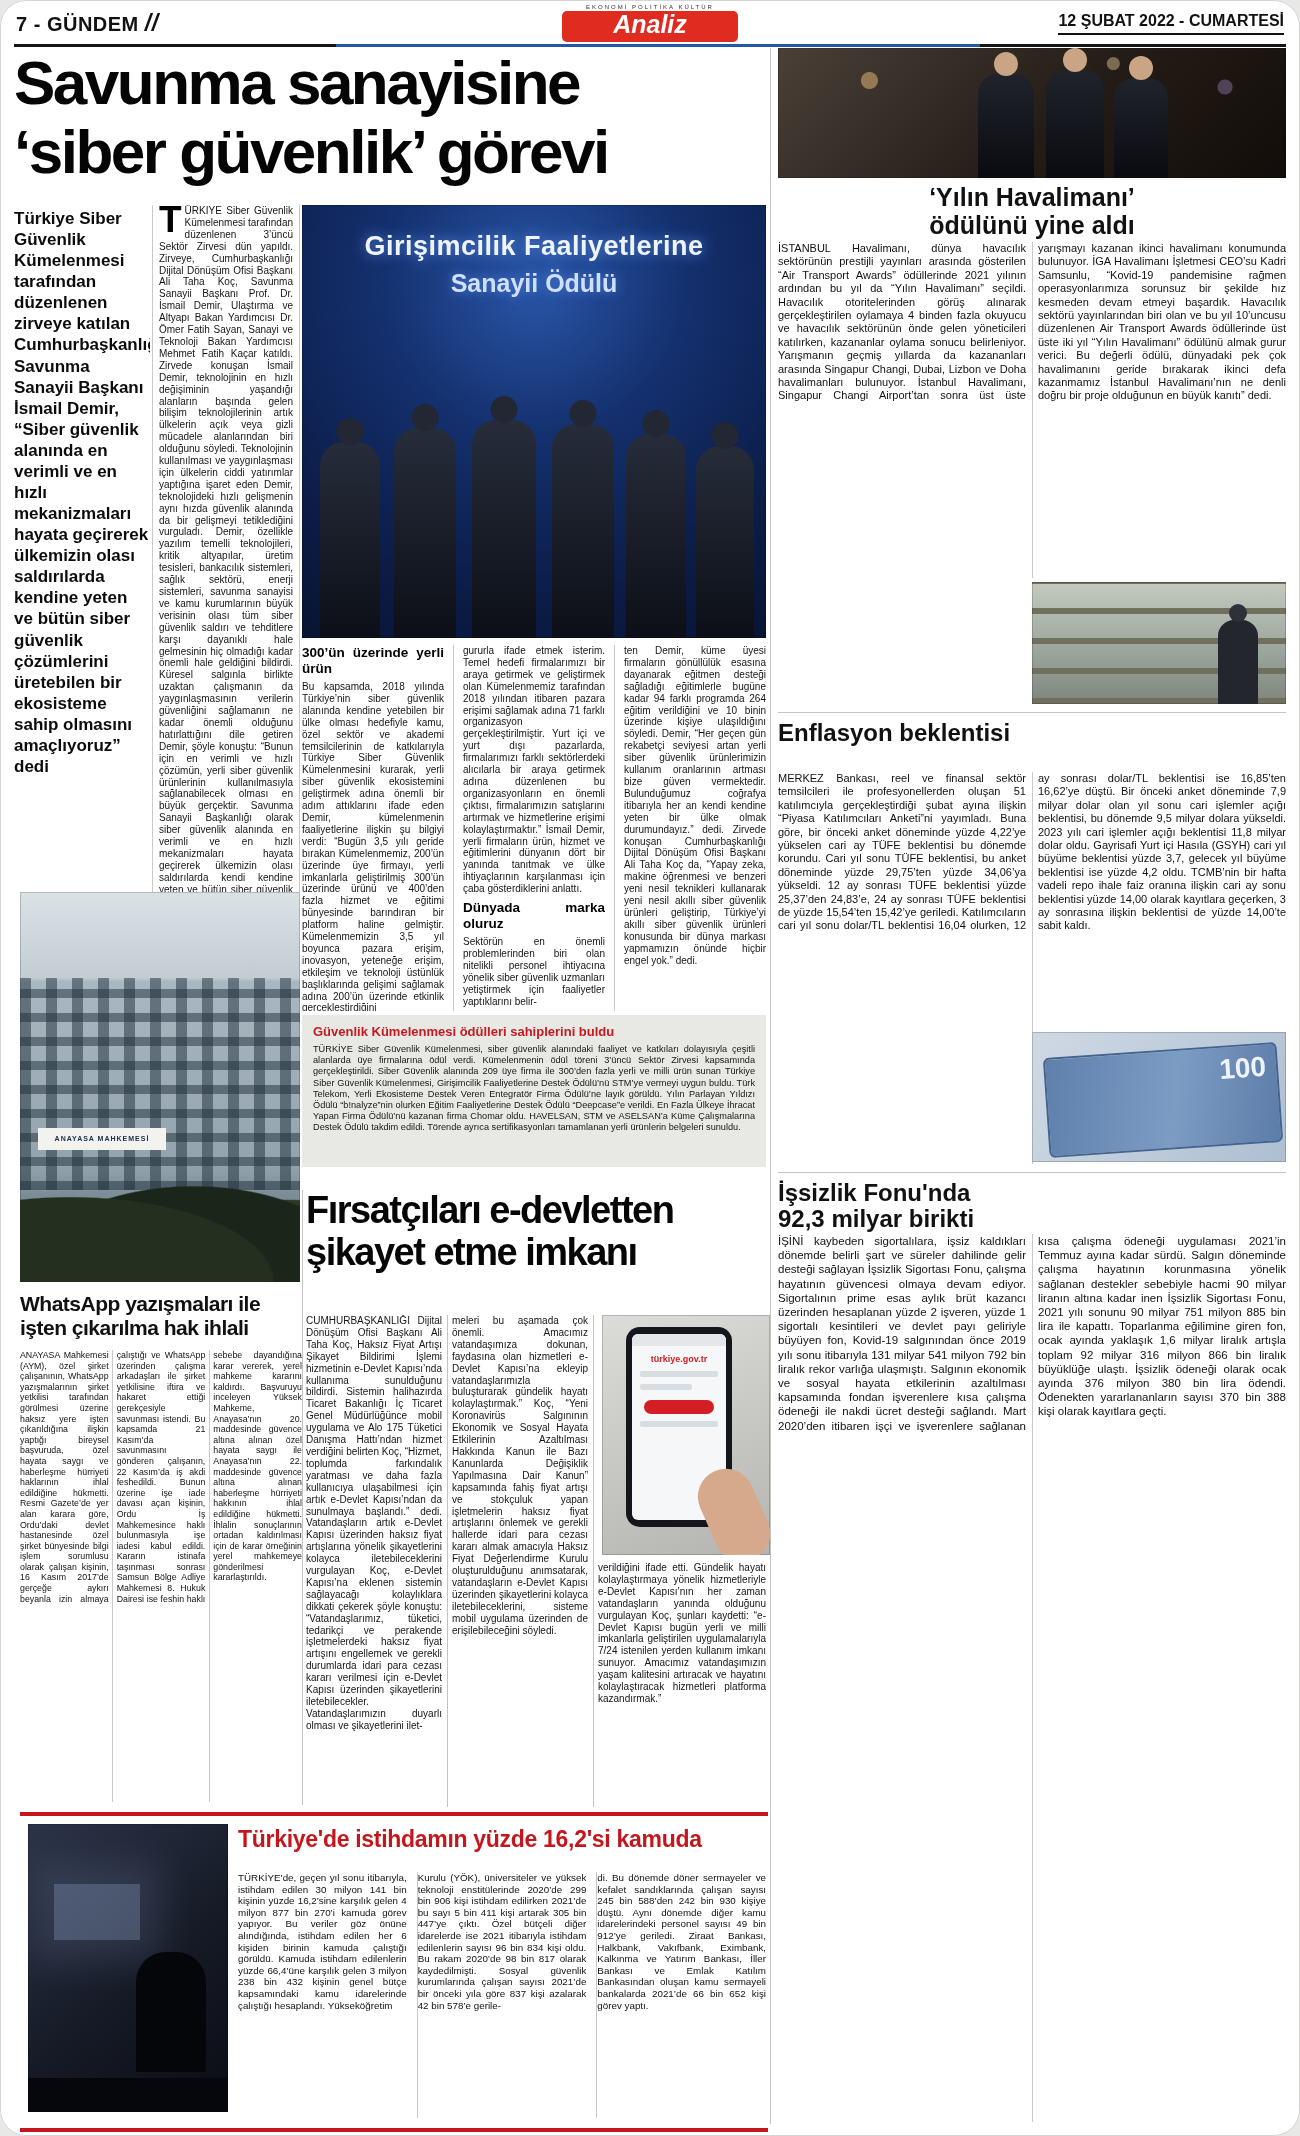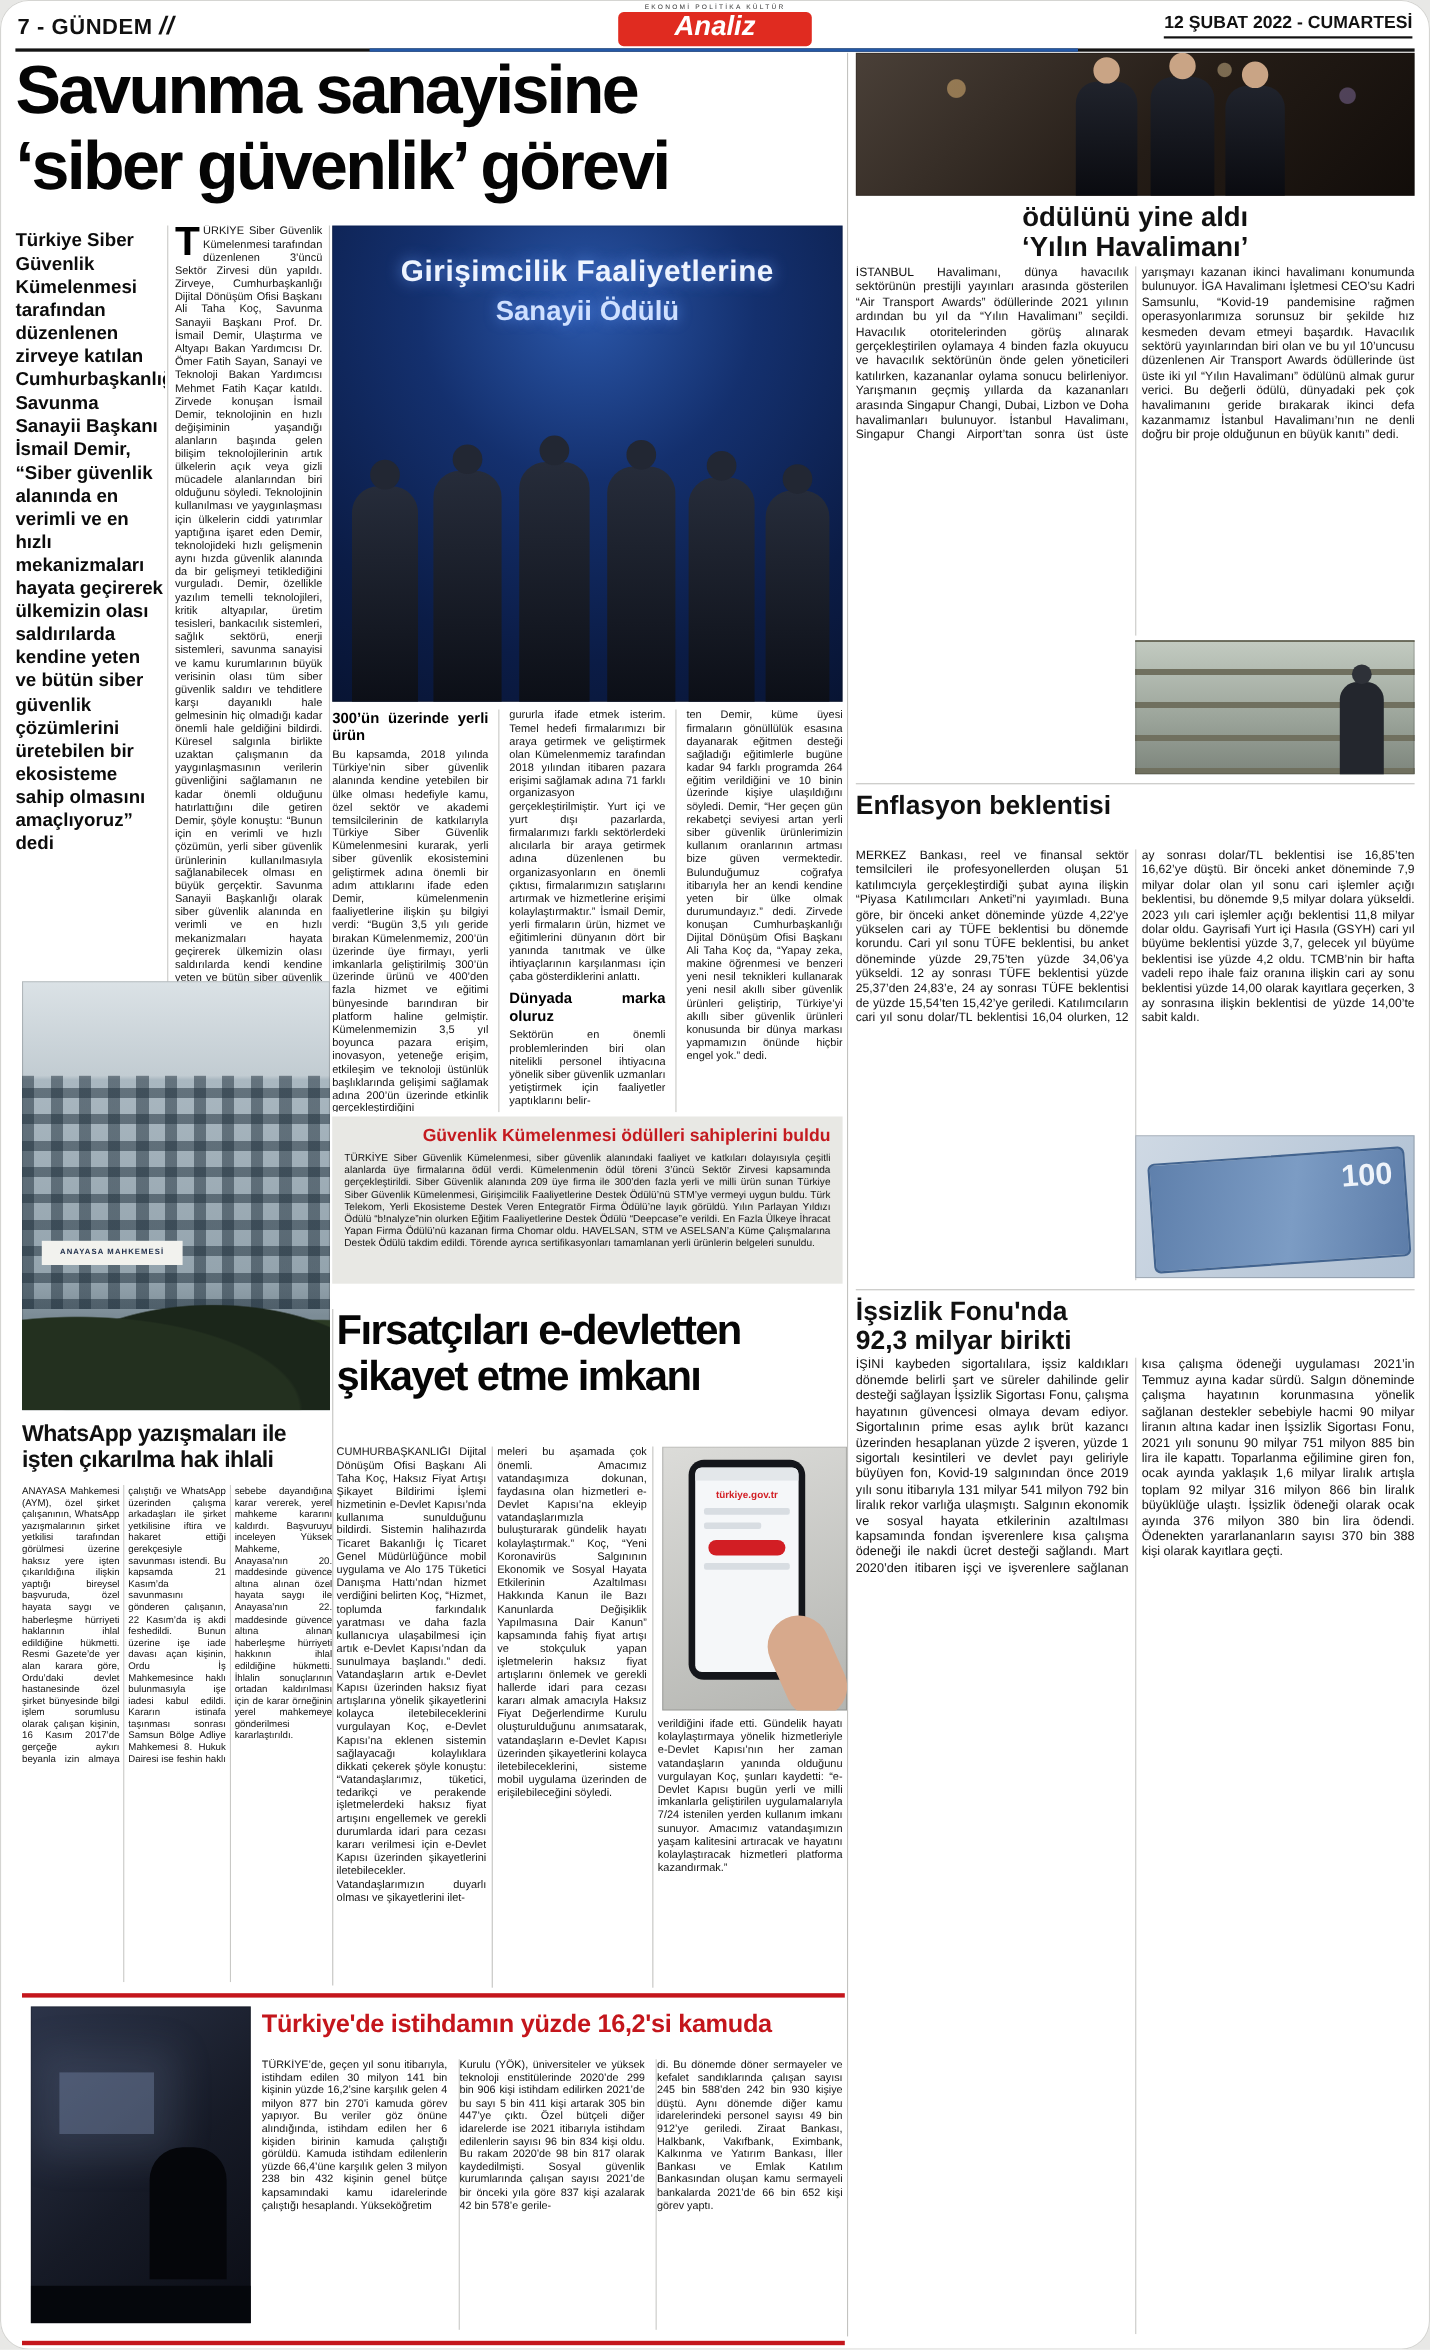--- a/index.html
+++ b/index.html
@@ -91,21 +91,21 @@
         box-shadow:0 0 34px 22px rgba(143,163,201,.38);}
   .desk-person{position:absolute;right:22px;bottom:40px;width:70px;height:120px;background:#05060a;border-radius:30px 30px 0 0;}
   .desk-strip{position:absolute;left:0;right:0;bottom:0;height:34px;background:#05070c;}
   
   .ncols{left:302px;top:645px;width:464px;height:366px;display:flex;gap:9px;}
   .ncol{flex:1;overflow:hidden;}
   .ncol + .ncol{border-left:1px solid #c9c9c6;padding-left:9px;}
   .subhead{font-size:13.5px;line-height:16px;font-weight:bold;color:#000;margin:0 0 4px 0;}
   
   .gbox{left:302px;top:1015px;width:464px;height:152px;background:#e8e8e4;box-sizing:border-box;padding:9px 11px;}
-  .gbox-title{font-size:16px;font-weight:bold;color:#c41a1f;text-align:right;margin-bottom:5px;}
+  .gbox-title{font-size:13px;font-weight:bold;color:#c41a1f;text-align:left;margin-bottom:5px;}
   .gbox-body{font-size:9.2px;line-height:11.2px;text-align:justify;color:#161616;overflow:hidden;height:110px;}
   
   .ed-headline{left:306px;top:1190px;width:462px;font-size:38px;line-height:1.1;font-weight:bold;letter-spacing:-1.5px;color:#060606;}
   .ecol1{left:306px;top:1315px;width:136px;height:492px;}
   .ecol2{left:452px;top:1315px;width:136px;height:492px;}
   .ecol3{left:598px;top:1562px;width:168px;height:245px;}
   
   .wa-headline{left:20px;top:1292px;width:282px;font-size:21px;line-height:1.15;font-weight:bold;letter-spacing:-.5px;}
   .wa-body{left:20px;top:1350px;width:282px;height:452px;column-count:3;column-gap:8px;column-rule:1px solid #c9c9c6;
            font-size:8.8px;line-height:10.6px;text-align:justify;overflow:hidden;}
@@ -236,22 +236,22 @@
     <div class="bcol">Kurulu (YÖK), üniversiteler ve yüksek teknoloji enstitülerinde 2020’de 299 bin 906 kişi istihdam edilirken 2021’de bu sayı 5 bin 411 kişi artarak 305 bin 447’ye çıktı. Özel bütçeli diğer idarelerde ise 2021 itibarıyla istihdam edilenlerin sayısı 96 bin 834 kişi oldu. Bu rakam 2020’de 98 bin 817 olarak kaydedilmişti. Sosyal güvenlik kurumlarında çalışan sayısı 2021’de bir önceki yıla göre 837 kişi azalarak 42 bin 578’e gerile-</div>
     <div class="bcol">di. Bu dönemde döner sermayeler ve kefalet sandıklarında çalışan sayısı 245 bin 588’den 242 bin 930 kişiye düştü. Aynı dönemde diğer kamu idarelerindeki personel sayısı 49 bin 912’ye geriledi. Ziraat Bankası, Halkbank, Vakıfbank, Eximbank, Kalkınma ve Yatırım Bankası, İller Bankası ve Emlak Katılım Bankasından oluşan kamu sermayeli bankalarda 2021’de 66 bin 652 kişi görev yaptı.</div>
   </div>
 
   <div class="photo" id="award-photo">
     <div class="fig" style="left:200px;width:56px;height:104px;"></div>
     <div class="fig" style="left:268px;width:58px;height:108px;"></div>
     <div class="fig" style="left:336px;width:54px;height:100px;"></div>
   </div>
   <div class="abs sb-title-c">
+    <div>‘Yılın Havalimanı’</div>
     <div>ödülünü yine aldı</div>
-    <div>‘Yılın Havalimanı’</div>
   </div>
   <div class="abs sb-body" id="hav-body">İSTANBUL Havalimanı, dünya havacılık sektörünün prestijli yayınları arasında gösterilen “Air Transport Awards” ödüllerinde 2021 yılının ardından bu yıl da “Yılın Havalimanı” seçildi. Havacılık otoritelerinden görüş alınarak gerçekleştirilen oylamaya 4 binden fazla okuyucu ve havacılık sektörünün önde gelen yöneticileri katılırken, kazananlar oylama sonucu belirleniyor. Yarışmanın geçmiş yıllarda da kazananları arasında Singapur Changi, Dubai, Lizbon ve Doha havalimanları bulunuyor. İstanbul Havalimanı, Singapur Changi Airport’tan sonra üst üste yarışmayı kazanan ikinci havalimanı konumunda bulunuyor. İGA Havalimanı İşletmesi CEO’su Kadri Samsunlu, “Kovid-19 pandemisine rağmen operasyonlarımıza sorunsuz bir şekilde hız kesmeden devam etmeyi başardık. Havacılık sektörü yayınlarından biri olan ve bu yıl 10’uncusu düzenlenen Air Transport Awards ödüllerinde üst üste iki yıl “Yılın Havalimanı” ödülünü almak gurur verici. Bu değerli ödülü, dünyadaki pek çok havalimanını geride bırakarak ikinci defa kazanmamız İstanbul Havalimanı’nın ne denli doğru bir proje olduğunun en büyük kanıtı” dedi.</div>
   <div class="photo" id="shelf-photo">
     <div class="shelf-person"></div>
   </div>
 
   <div class="abs sb-h1" style="top:712px;"></div>
   <div class="abs sb-title-l" style="left:778px;top:720px;">
     <div>Enflasyon beklentisi</div>
   </div>

